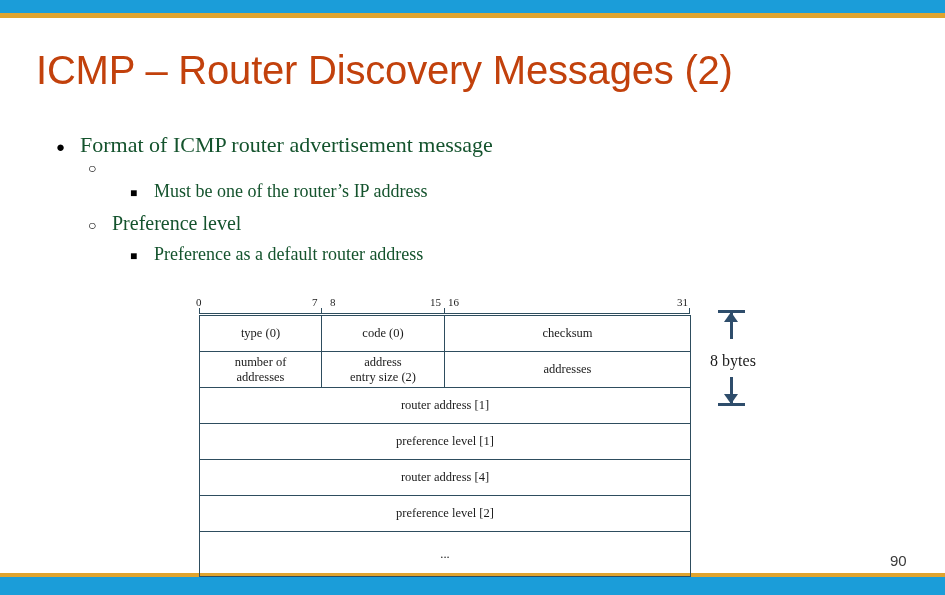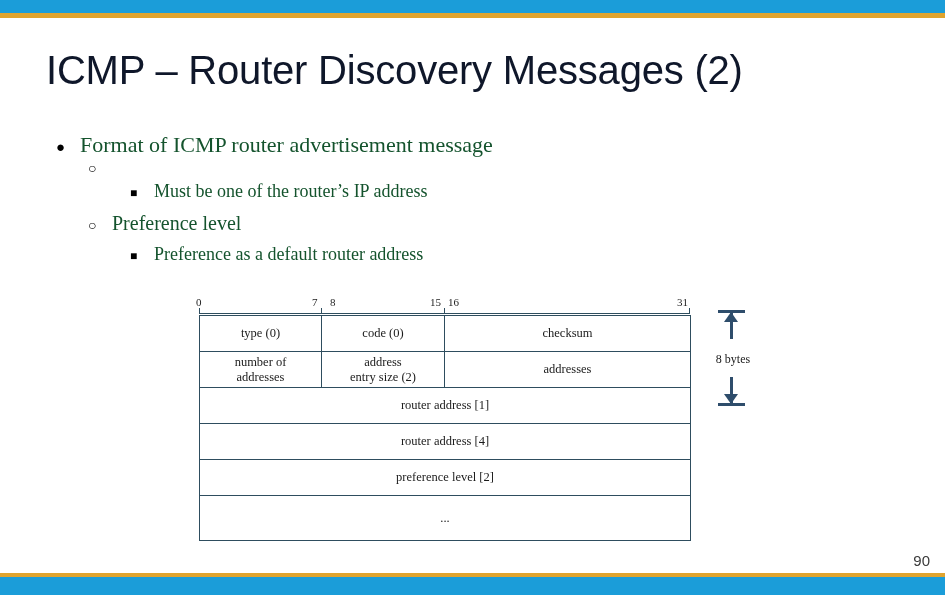--- a/index.html
+++ b/index.html
@@ -37,27 +37,27 @@
   .bottom-band {
     position: absolute;
     left: 0; top: 577px;
     width: 945px; height: 18px;
     background: #1b9dd9;
   }
 
   
   .slide-title {
     position: absolute;
-    left: 46px; top: 48px;
+    left: 36px; top: 48px;
     width: 860px;
     font-family: "Liberation Sans", sans-serif;
     font-size: 40px;
     font-weight: 300;
     letter-spacing: -0.2px;
-    color: #0f172a;
+    color: #c2410c;
     white-space: nowrap;
   }
 
   
   .bullets {
     position: absolute;
     left: 46px; top: 128px;
     width: 700px;
   }
   .bullet-row {
@@ -161,31 +161,31 @@
     border-left: 7px solid transparent;
     border-right: 7px solid transparent;
   }
   .dim-head.up   { top: 2px;  border-bottom: 10px solid #2e4d6b; }
   .dim-head.down { bottom: 2px; border-top: 10px solid #2e4d6b; }
   .dim-label {
     position: absolute;
     left: 0; top: 42px;
     width: 54px;
     text-align: center;
-    font-size: 12px;
+    font-size: 16px;
     color: #1a1a1a;
     white-space: nowrap;
   }
 
   
   .page-num {
     position: absolute;
     left: 890px; top: 552px;
     width: 40px;
-    text-align: right;
+    text-align: left;
     font-family: "Liberation Sans", sans-serif;
     font-size: 15px;
     color: #3a3a3a;
   }
 </style>
 </head>
 <body>
 
 <div class="top-band"></div>
 <div class="top-gold"></div>
@@ -256,20 +256,23 @@
       <td class="cell-multi">
         <div>address</div>
         <div>entry size (2)</div>
       </td>
       <td>addresses</td>
     </tr>
     <tr class="row-f">
       <td colspan="3">router address [1]</td>
     </tr>
     <tr class="row-f">
+      <td colspan="3">preference level [1]</td>
+    </tr>
+    <tr class="row-f">
       <td colspan="3">router address [4]</td>
     </tr>
     <tr class="row-f">
       <td colspan="3">preference level [2]</td>
     </tr>
     <tr style="height:45px">
       <td colspan="3">...</td>
     </tr>
   </tbody>
 </table>

